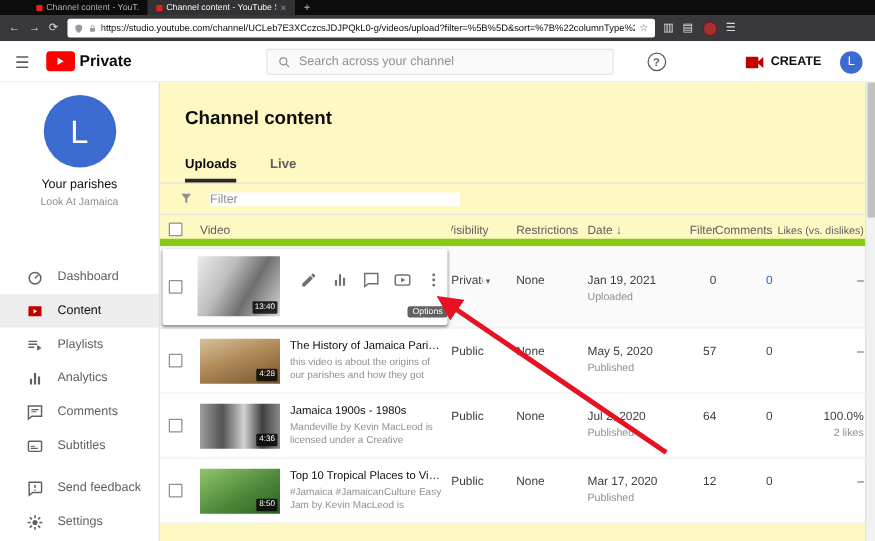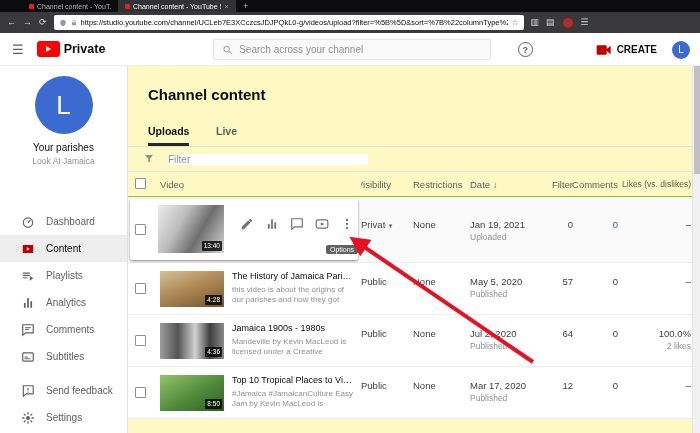--- a/index.html
+++ b/index.html
@@ -56,21 +56,21 @@
   .page-title { position: absolute; left: 20px; top: 20px; font-size: 15px; font-weight: bold; color: #0d0d0d; }
   .ctabs { position: absolute; left: 0; right: 0; top: 52px; height: 29px; border-bottom: 1px solid #e0e0e0; }
   .ctab { position: absolute; top: 7px; font-size: 10.5px; font-weight: bold; color: #606060; padding-bottom: 6px; border-bottom: 3px solid transparent; cursor: pointer; }
   .ctab-uploads { left: 20px; }
   .ctab-live { left: 88px; }
   .ctab.active { color: #0d0d0d; border-bottom-color: #282828; }
 
   .filterbar { position: absolute; left: 0; right: 0; top: 81px; height: 25px; border-bottom: 1px solid #e5e5e5; display: flex; align-items: center; padding-left: 15px; gap: 13px; }
   .filterbar input { border: none; outline: none; font-family: inherit; font-size: 10px; color: #333; width: 200px; }
 
-  .thead { position: absolute; left: 0; right: 0; top: 106px; height: 25px; border-bottom: 1px solid #84cc16; font-size: 9.5px; color: #606060; }
+  .thead { position: absolute; left: 0; right: 0; top: 106px; height: 25px; border-bottom: 6px solid #84cc16; font-size: 9.5px; color: #606060; }
   .hcell { position: absolute; top: 7px; white-space: nowrap; }
   .clip-left { display: inline-block; width: 30px; overflow: hidden; direction: rtl; white-space: nowrap; }
   .c-video { left: 32px; }
   .c-vis   { left: 233px; }
   .c-res   { left: 285px; }
   .c-date  { left: 342px; }
   .c-views { left: 399px; width: 46px; text-align: right; }
   .c-comm  { left: 444px; width: 46px; text-align: right; }
   .c-likes { left: 475px; width: 88px; text-align: right; }
   .c-likes.hcell { font-size: 8.5px; }

